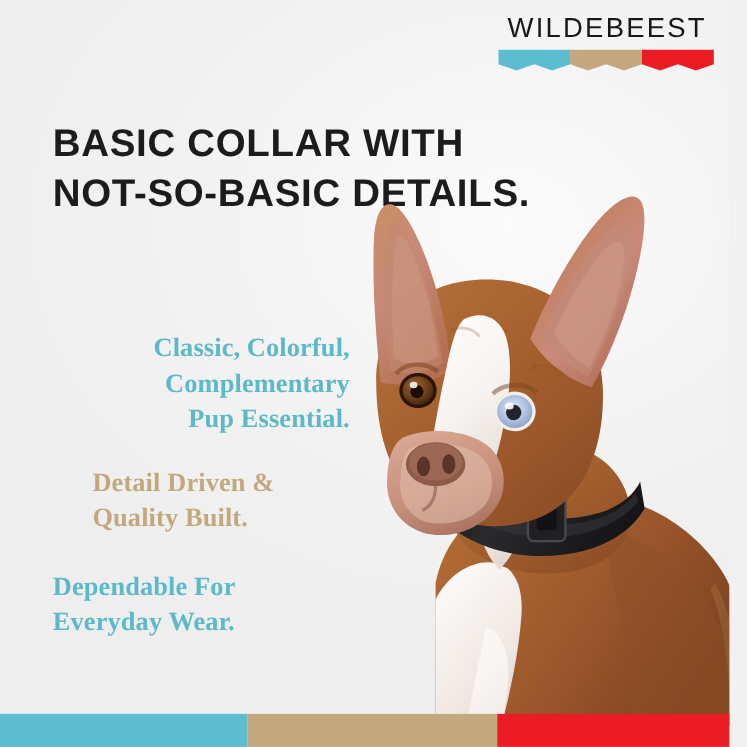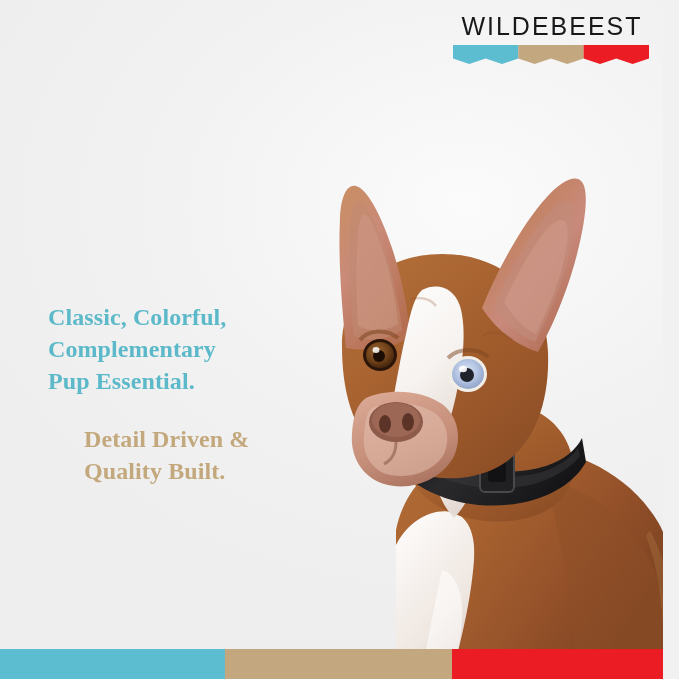--- a/index.html
+++ b/index.html
@@ -77,21 +77,21 @@
     position: absolute;
     left: 48px;
     width: 270px;
     font-family: "Liberation Serif", serif;
     font-size: 24px;
     font-weight: 700;
     line-height: 1.33;
     letter-spacing: 0.1px;
     white-space: pre-line;
   }
-  .copy-1 { top: 278px; color: #5cb9c9; }
+  .copy-1 { top: 278px; color: #5cb9c9; text-align: right; }
   .copy-2 { top: 400px; color: #c4a87d; margin-left: 36px; }
   .copy-3 { top: 495px; color: #5cb9c9; }
 
   
   .dog-wrap {
     position: absolute;
     left: 246px;
     top: 150px;
     width: 433px;
     height: 510px;
@@ -126,26 +126,30 @@
     <svg class="logo-bar" viewBox="0 0 196 21" preserveAspectRatio="none">
 
       <path d="M0,0 H65.3 V13.5 L49,19 L32.6,13.5 L16.3,19 L0,13.5 Z" fill="#5cbcd0"></path>
 
       <path d="M65.3,0 H130.6 V13.5 L114.3,19 L98,13.5 L81.6,19 L65.3,13.5 Z" fill="#c3a87f"></path>
 
       <path d="M130.6,0 H196 V13.5 L179.6,19 L163.3,13.5 L147,19 L130.6,13.5 Z" fill="#ec1c24"></path>
     </svg>
   </div>
 
+  <h1 class="headline">BASIC COLLAR WITH
+NOT-SO-BASIC DETAILS.</h1>
 
   <p class="copy copy-1">Classic, Colorful,
 Complementary
 Pup Essential.</p>
   <p class="copy copy-2">Detail Driven &amp;
 Quality Built.</p>
+  <p class="copy copy-3">Dependable For
+Everyday Wear.</p>
 
   <div class="dog-wrap">
     <svg class="dog-svg" viewBox="0 0 433 510" preserveAspectRatio="xMinYMin slice">
       <defs>
         <linearGradient id="coatBody" x1="0" y1="0" x2="1" y2="0.5">
           <stop offset="0%" stop-color="#b06b36"></stop>
           <stop offset="35%" stop-color="#a96330"></stop>
           <stop offset="70%" stop-color="#96522a"></stop>
           <stop offset="100%" stop-color="#7e4422"></stop>
         </linearGradient>

